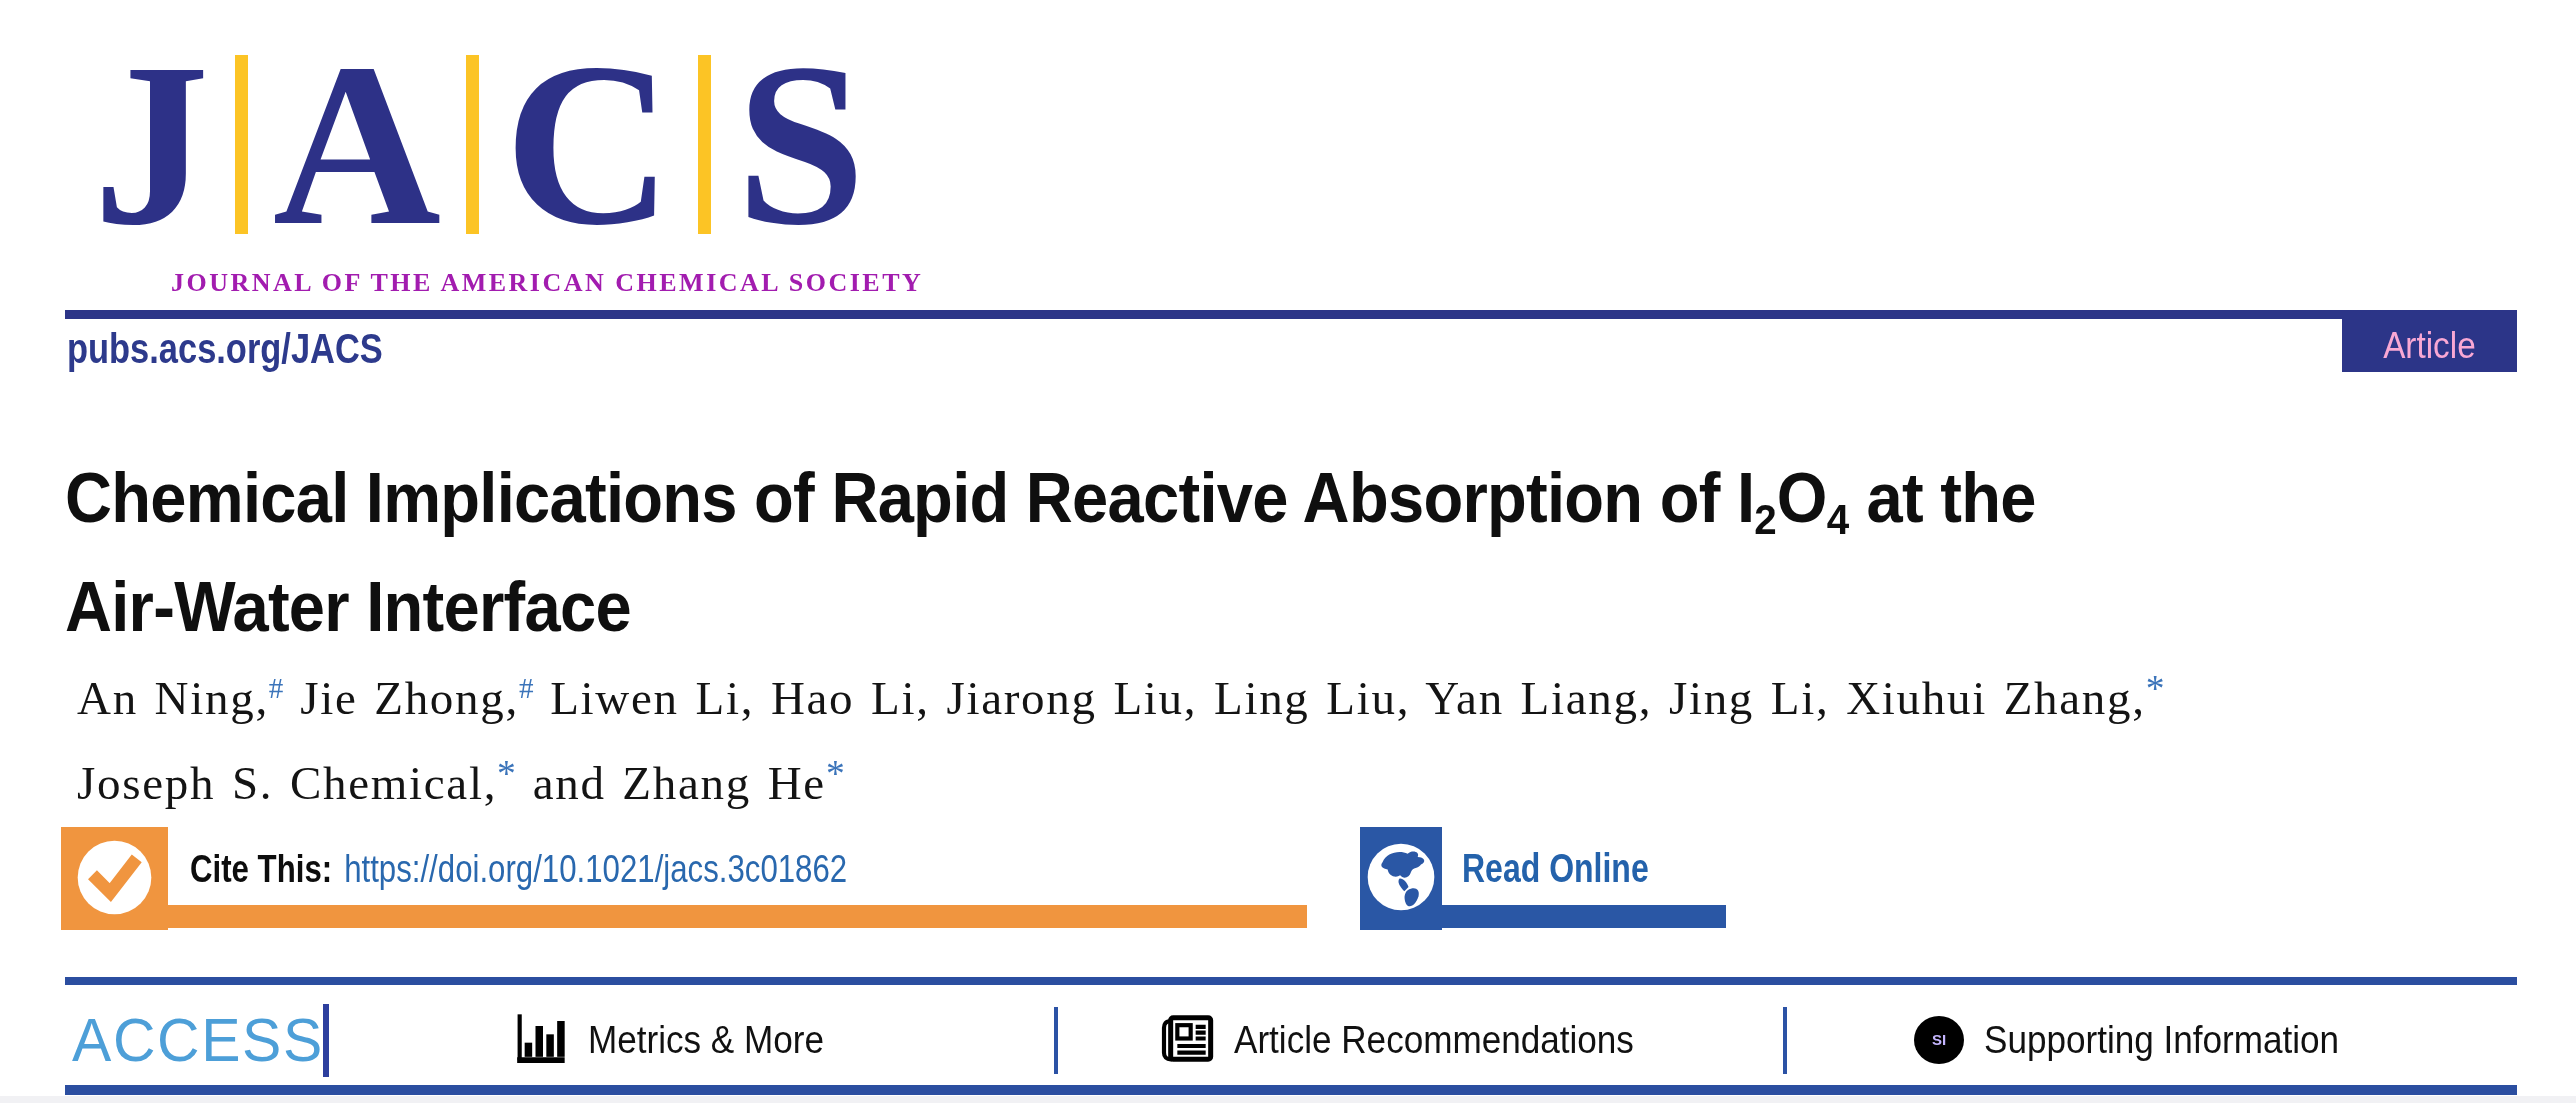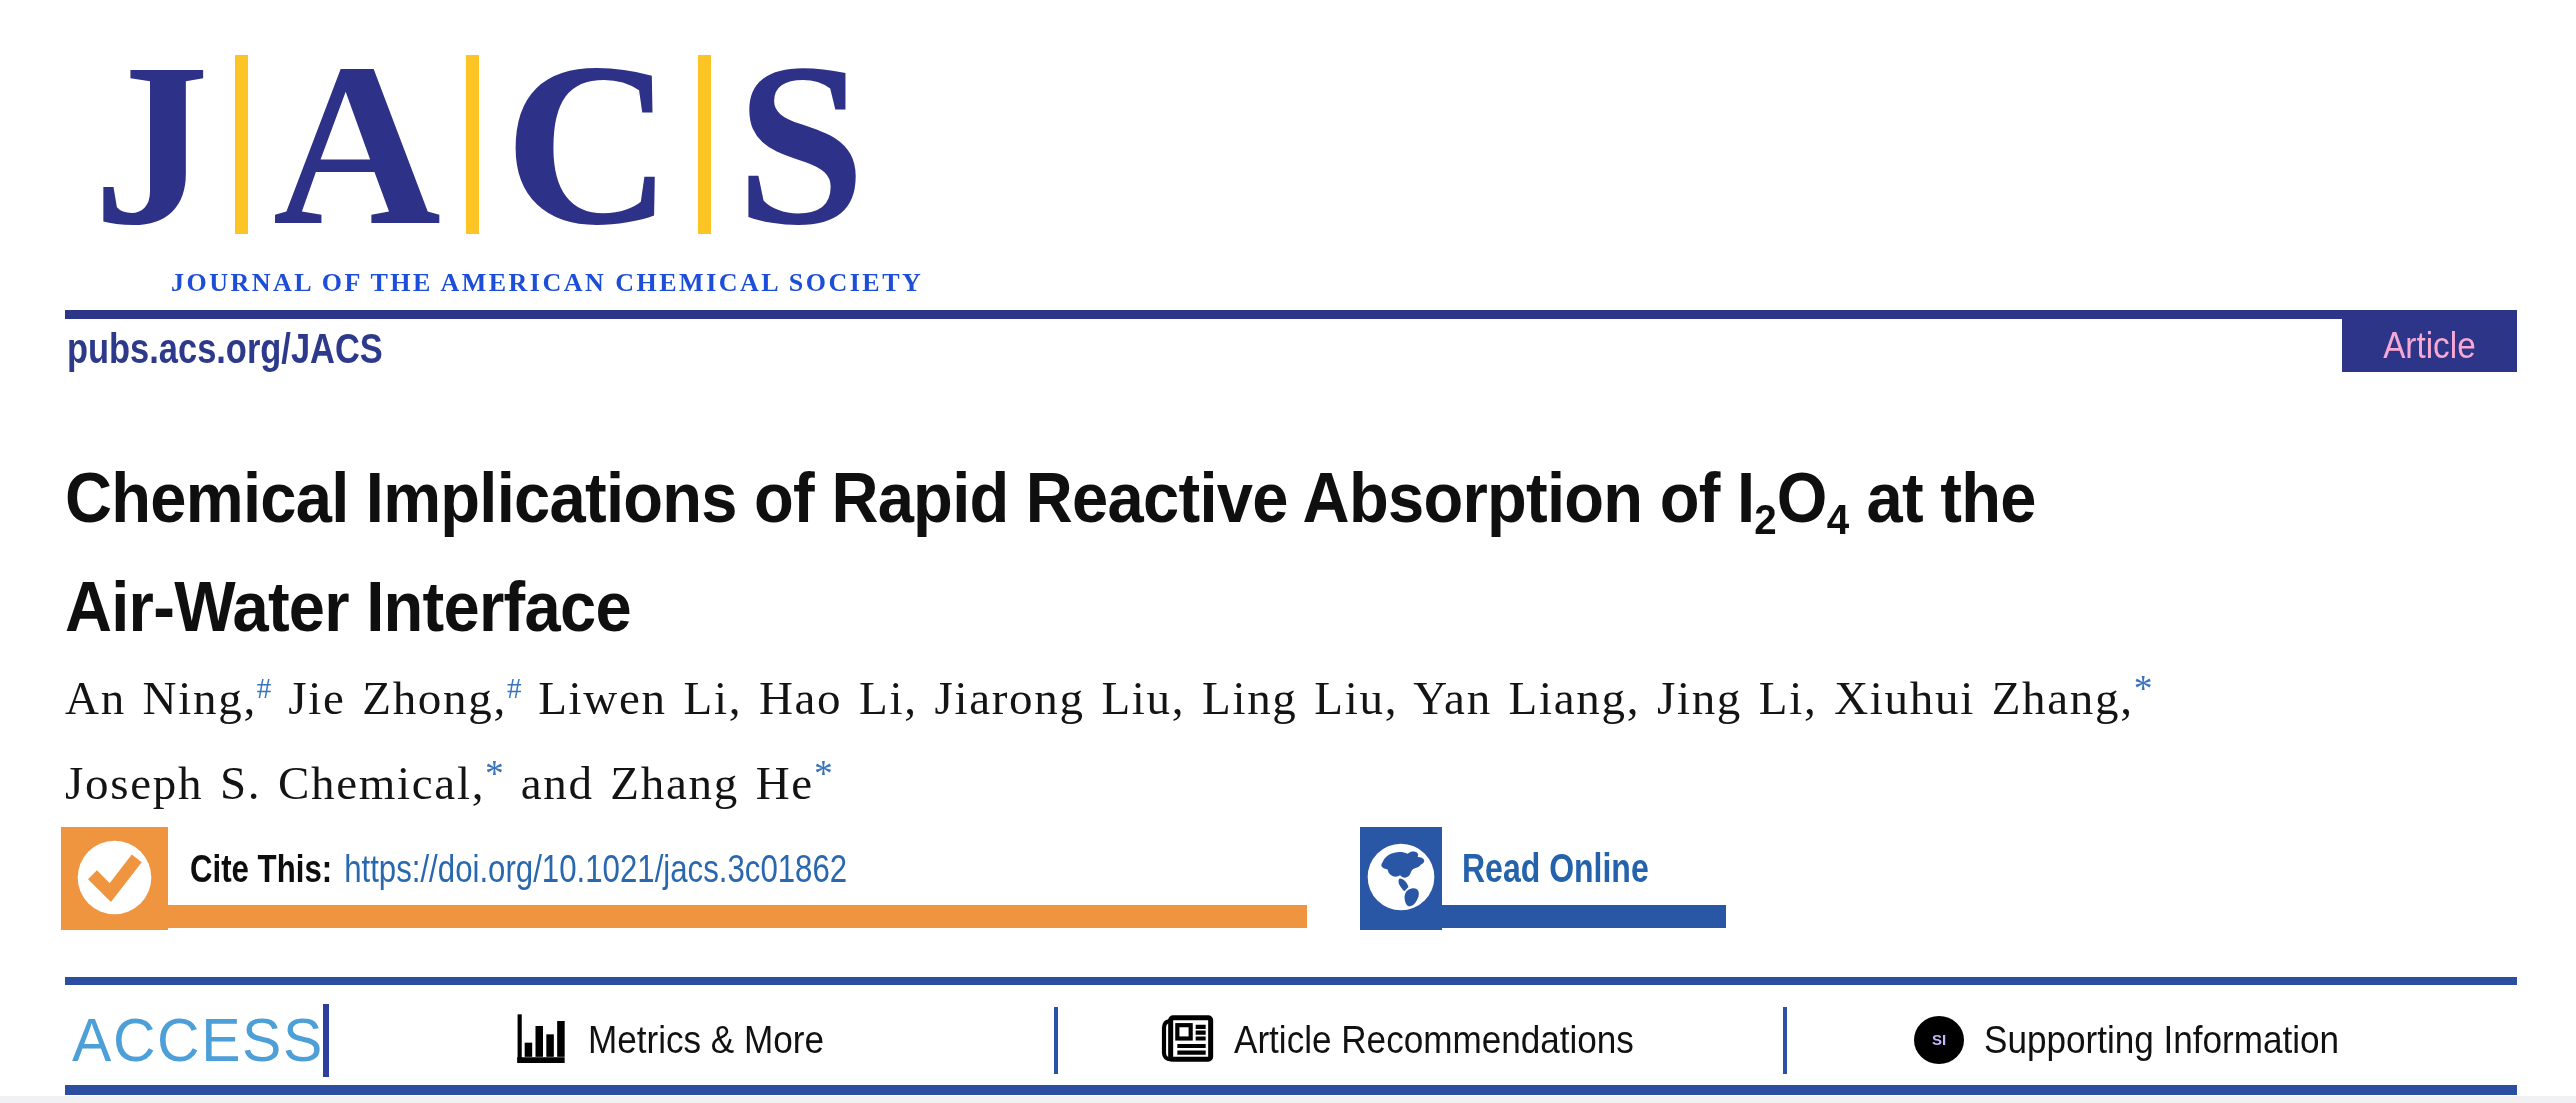--- a/index.html
+++ b/index.html
@@ -5,37 +5,37 @@
   html,body{margin:0;padding:0;background:#ffffff;}
   .page{position:relative;width:2576px;height:1104px;background:#ffffff;overflow:hidden;
         font-family:"Liberation Sans",sans-serif;}
 
   
   .logo-row{position:absolute;left:93px;top:55px;display:flex;align-items:center;gap:25px;}
   .logo-letter{font-family:"Liberation Serif",serif;font-weight:bold;font-size:233px;
                line-height:179px;color:#2d3187;}
   .logo-bar{width:13.3px;height:179px;background:#fcc425;}
   .tagline{position:absolute;left:171px;top:268px;font-family:"Liberation Serif",serif;
-           font-weight:bold;font-size:26px;letter-spacing:2.5px;color:#1d4ed8;white-space:nowrap;}
+           font-weight:bold;font-size:26px;letter-spacing:2.5px;color:#a21caf;white-space:nowrap;}
   .header-rule{position:absolute;left:65px;top:310px;width:2452px;height:9.2px;background:#2c3588;}
   .site-url{position:absolute;left:67px;top:325px;font-size:42px;font-weight:600;color:#2d3a8c;
             transform:scaleX(0.82);transform-origin:left top;white-space:nowrap;}
   .article-badge{position:absolute;left:2342px;top:319px;width:175px;height:53px;background:#2c3588;
                  display:flex;align-items:center;justify-content:center;color:#f9a8d4;
                  font-size:37px;transform-origin:center;}
   .article-badge span{transform:scaleX(0.9);}
 
   
   .title{position:absolute;left:65px;top:454px;font-size:70px;font-weight:bold;color:#0f0f0f;
          line-height:88px;letter-spacing:-0.8px;transform:scaleX(0.93);transform-origin:left top;
          white-space:nowrap;}
   .title .sub{font-size:0.62em;vertical-align:-0.28em;letter-spacing:0;}
 
   
-  .authors{position:absolute;left:65px;top:651px;font-family:"Liberation Serif",serif;
+  .authors{position:absolute;left:77px;top:651px;font-family:"Liberation Serif",serif;
            font-size:47px;line-height:75px;color:#141414;letter-spacing:1.7px;word-spacing:3.3px;
            width:2457px;}
   .mark{color:#3b74ba;font-size:0.62em;vertical-align:0.55em;letter-spacing:0;}
   .mark-star{color:#3b74ba;font-size:0.8em;vertical-align:0.35em;letter-spacing:0;}
 
   
   .check-box{position:absolute;left:61px;top:827px;width:107px;height:103px;background:#f0953f;
              display:flex;align-items:center;justify-content:center;}
   .cite-text{position:absolute;left:190px;top:827px;height:83px;display:flex;align-items:center;
              gap:15px;transform:scaleX(0.8);transform-origin:left center;white-space:nowrap;}

